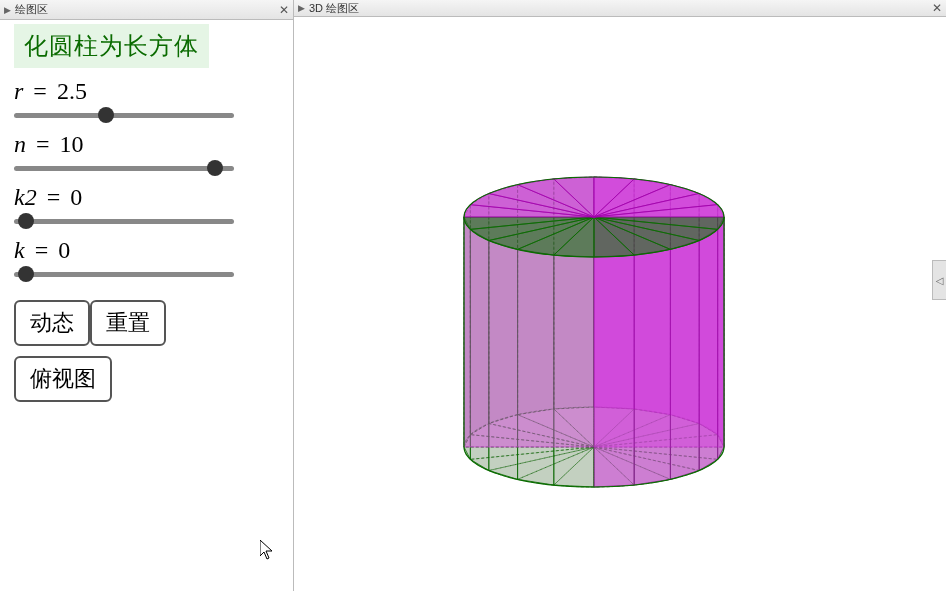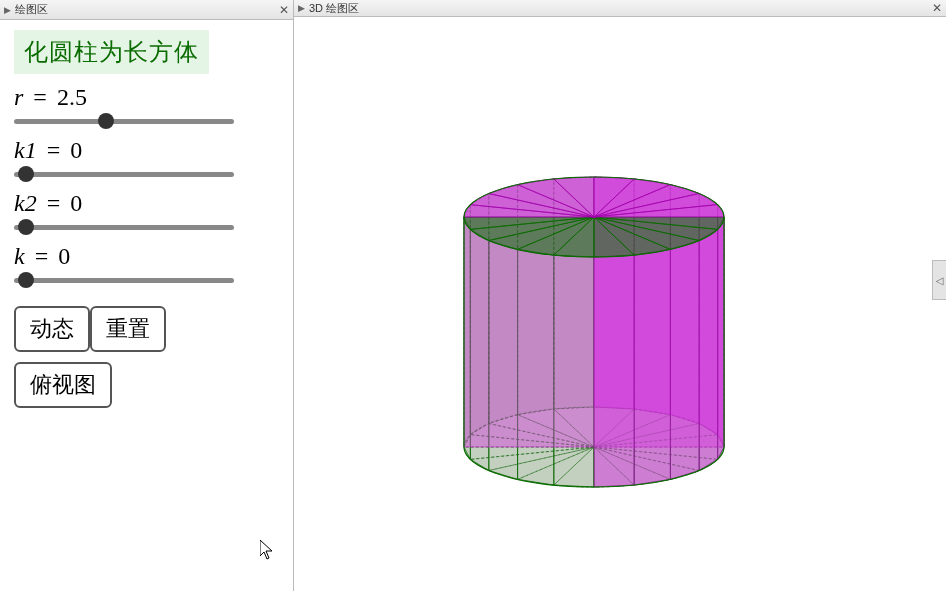--- a/index.html
+++ b/index.html
@@ -48,21 +48,21 @@
     margin-right: 4px;
   }
   .panel-header .close {
     margin-left: auto;
     font-size: 12px;
     color: #555;
     cursor: pointer;
   }
   .left-body {
     flex:1;
-    padding: 10px 14px;
+    padding: 4px 14px;
     overflow: hidden;
     background: #fff;
   }
   .title-box {
     display: inline-block;
     background: #e5f5e5;
     color: #0a6b00;
     font-size: 24px;
     font-weight: 500;
     padding: 6px 10px;
@@ -163,24 +163,24 @@
     
     <div id="sliders">
         <div class="slider-group">
           <div class="slider-label label-right"><span>r</span><span class="eq"> = </span><span class="val">2.5</span></div>
           <div class="slider-track">
             <div class="slider-line"></div>
             <div class="slider-thumb" style="left: 84px;"></div>
           </div>
         </div>
         <div class="slider-group">
-          <div class="slider-label label-left"><span>k1</span><span class="eq"> = </span><span class="val">0</span></div>
+          <div class="slider-label label-right"><span>n</span><span class="eq"> = </span><span class="val">10</span></div>
           <div class="slider-track">
             <div class="slider-line"></div>
-            <div class="slider-thumb" style="left: 4.2px;"></div>
+            <div class="slider-thumb" style="left: 193.2px;"></div>
           </div>
         </div>
         <div class="slider-group">
           <div class="slider-label label-left"><span>k2</span><span class="eq"> = </span><span class="val">0</span></div>
           <div class="slider-track">
             <div class="slider-line"></div>
             <div class="slider-thumb" style="left: 4.2px;"></div>
           </div>
         </div>
         <div class="slider-group">

